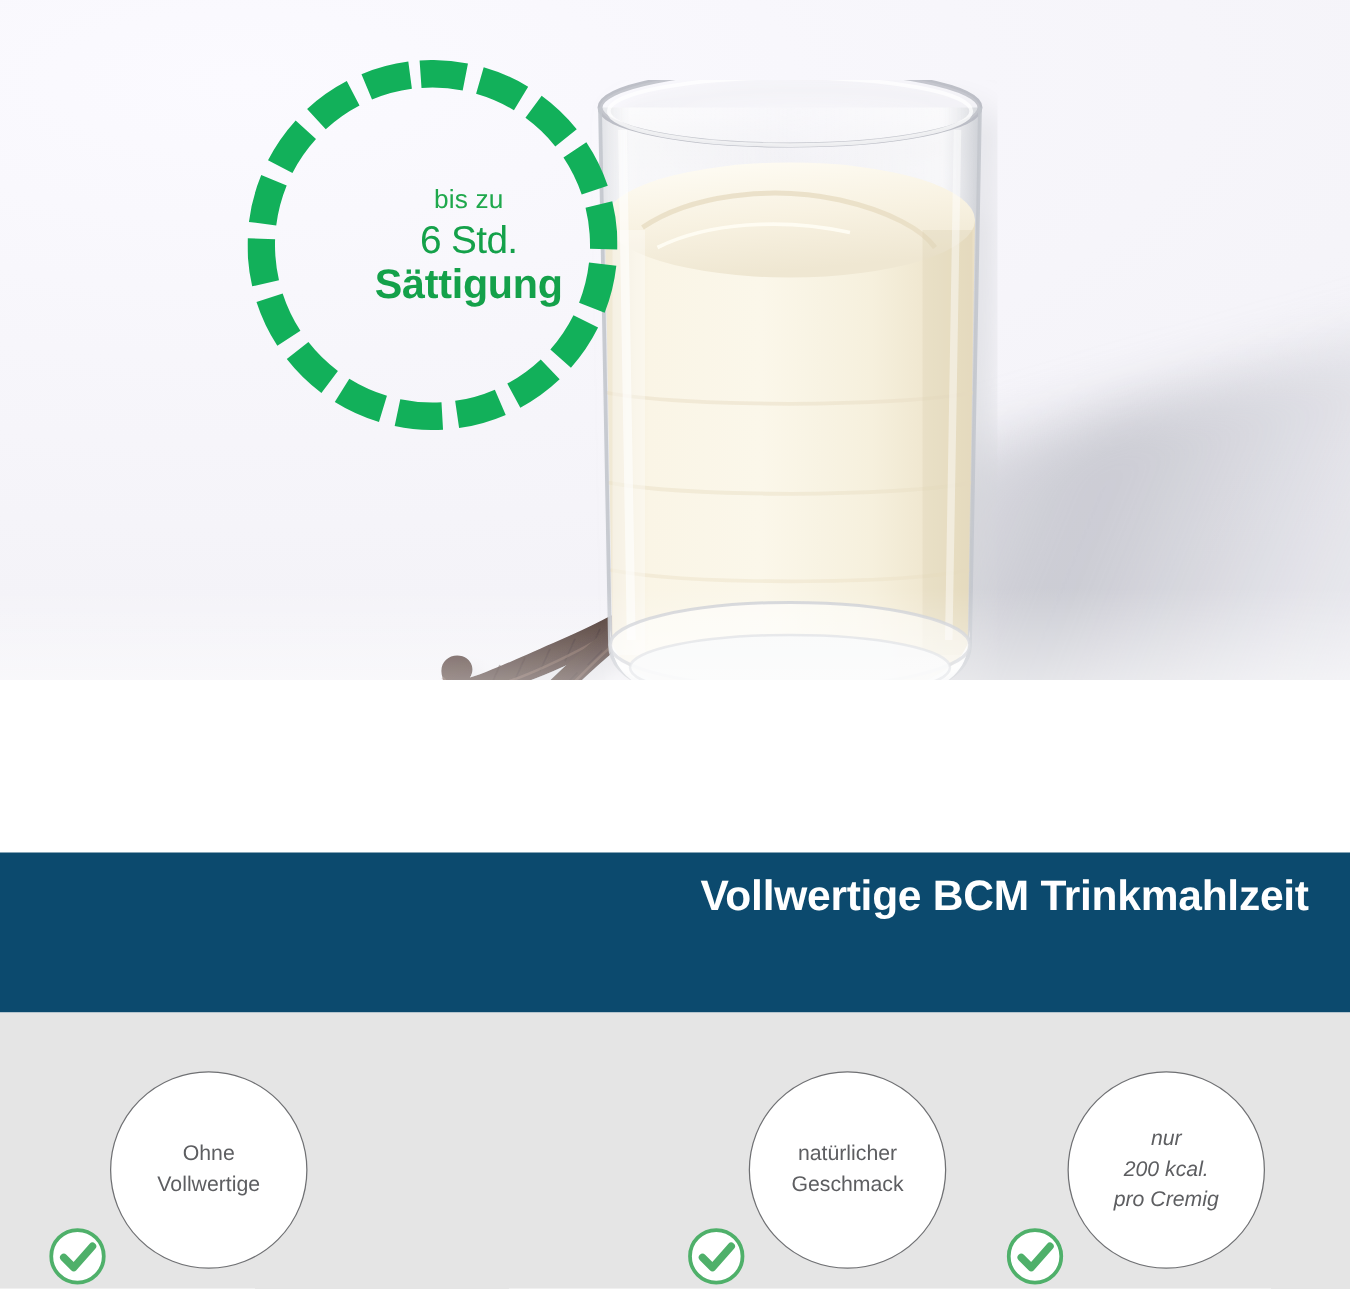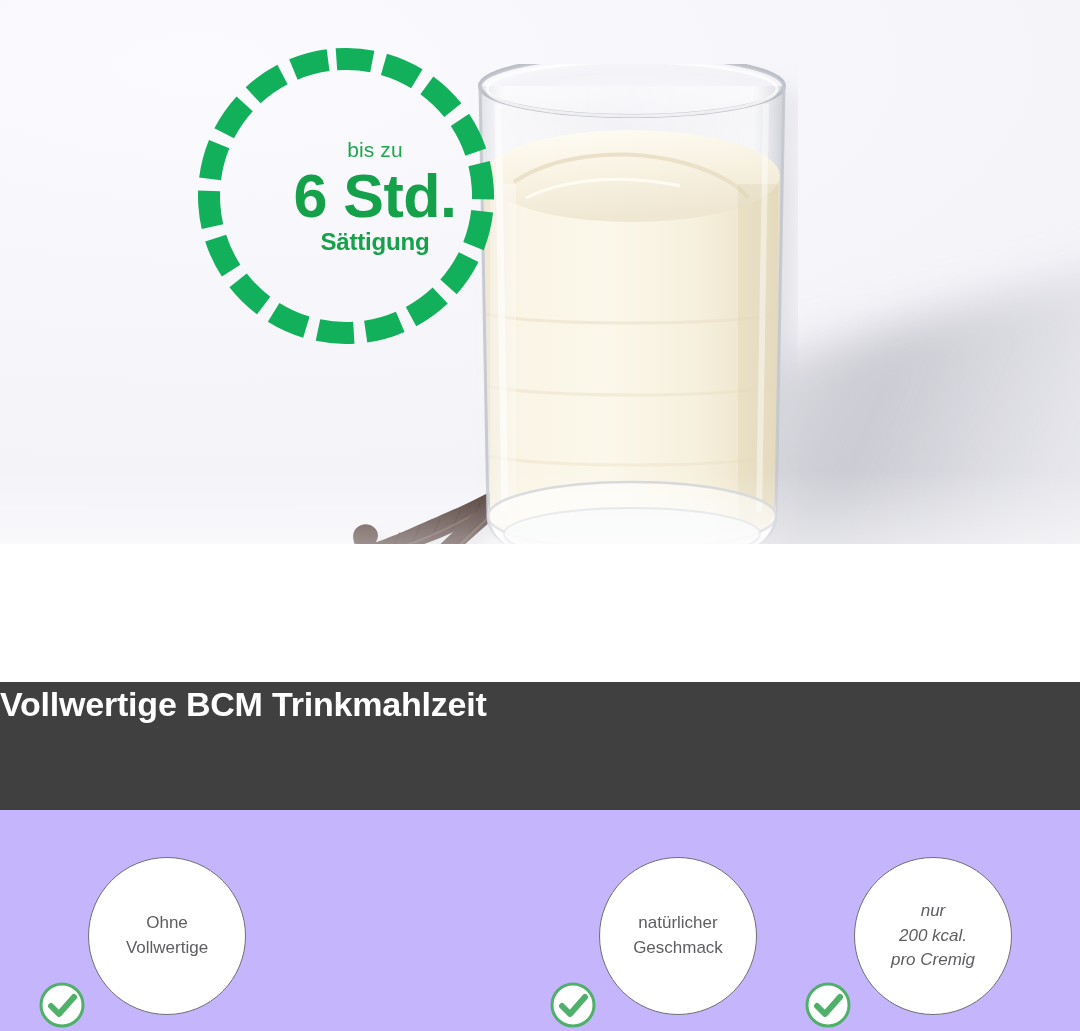--- a/index.html
+++ b/index.html
@@ -38,57 +38,58 @@
   .badge-text{
     position:absolute;left:0;top:0;width:296px;height:296px;
     display:flex;flex-direction:column;align-items:center;justify-content:center;
     padding-left:58px;box-sizing:border-box;
   }
   .badge-kicker{
     font-size:21px;color:#1FA84C;letter-spacing:.1px;line-height:1;
     margin-bottom:6px;
   }
   .badge-big{
-    font-size:61px;font-weight:bold;color:#14A14A;line-height:1;
+    font-size:31px;font-weight:normal;color:#14A14A;line-height:1;
     letter-spacing:-.5px;margin-bottom:3px;white-space:nowrap;
   }
   .badge-sub{
-    font-size:24px;font-weight:bold;color:#14A14A;line-height:1;
+    font-size:33px;font-weight:bold;color:#14A14A;line-height:1;
     letter-spacing:-.2px;white-space:nowrap;
   }
 
   
   .pods{position:absolute;left:320px;top:378px;width:240px;height:250px;}
   .pods svg{display:block;}
 
   
   .glass{position:absolute;left:466px;top:64px;width:332px;height:516px;}
   .glass svg{display:block;}
 
   
   .banner{
     position:absolute;left:0;top:682px;width:1080px;height:128px;
-    background:#404040;
+    background:#0c4a6e;
     box-sizing:border-box;
-    padding:2px 33px 0 0;
+    padding:15px 33px 0 0;
+    text-align:right;
     color:#ffffff;
   }
   .banner-title{
     font-size:34px;font-weight:bold;line-height:1.18;letter-spacing:-.2px;
     white-space:nowrap;
   }
   .banner-sub{
     font-size:32px;font-weight:normal;line-height:1.3;letter-spacing:-.1px;
     white-space:nowrap;margin-top:2px;
   }
 
   
   .features{
     position:absolute;left:0;top:810px;width:1080px;height:221px;
-    background:#c4b5fd;
+    background:#e5e5e5;
   }
   .feature{
     position:absolute;width:158px;height:158px;top:47px;
   }
   .feature-ring{
     position:absolute;left:0;top:0;width:158px;height:158px;
     border:1px solid #6f7073;border-radius:50%;
     box-sizing:border-box;background:#fff;
   }
   .feature-label{

